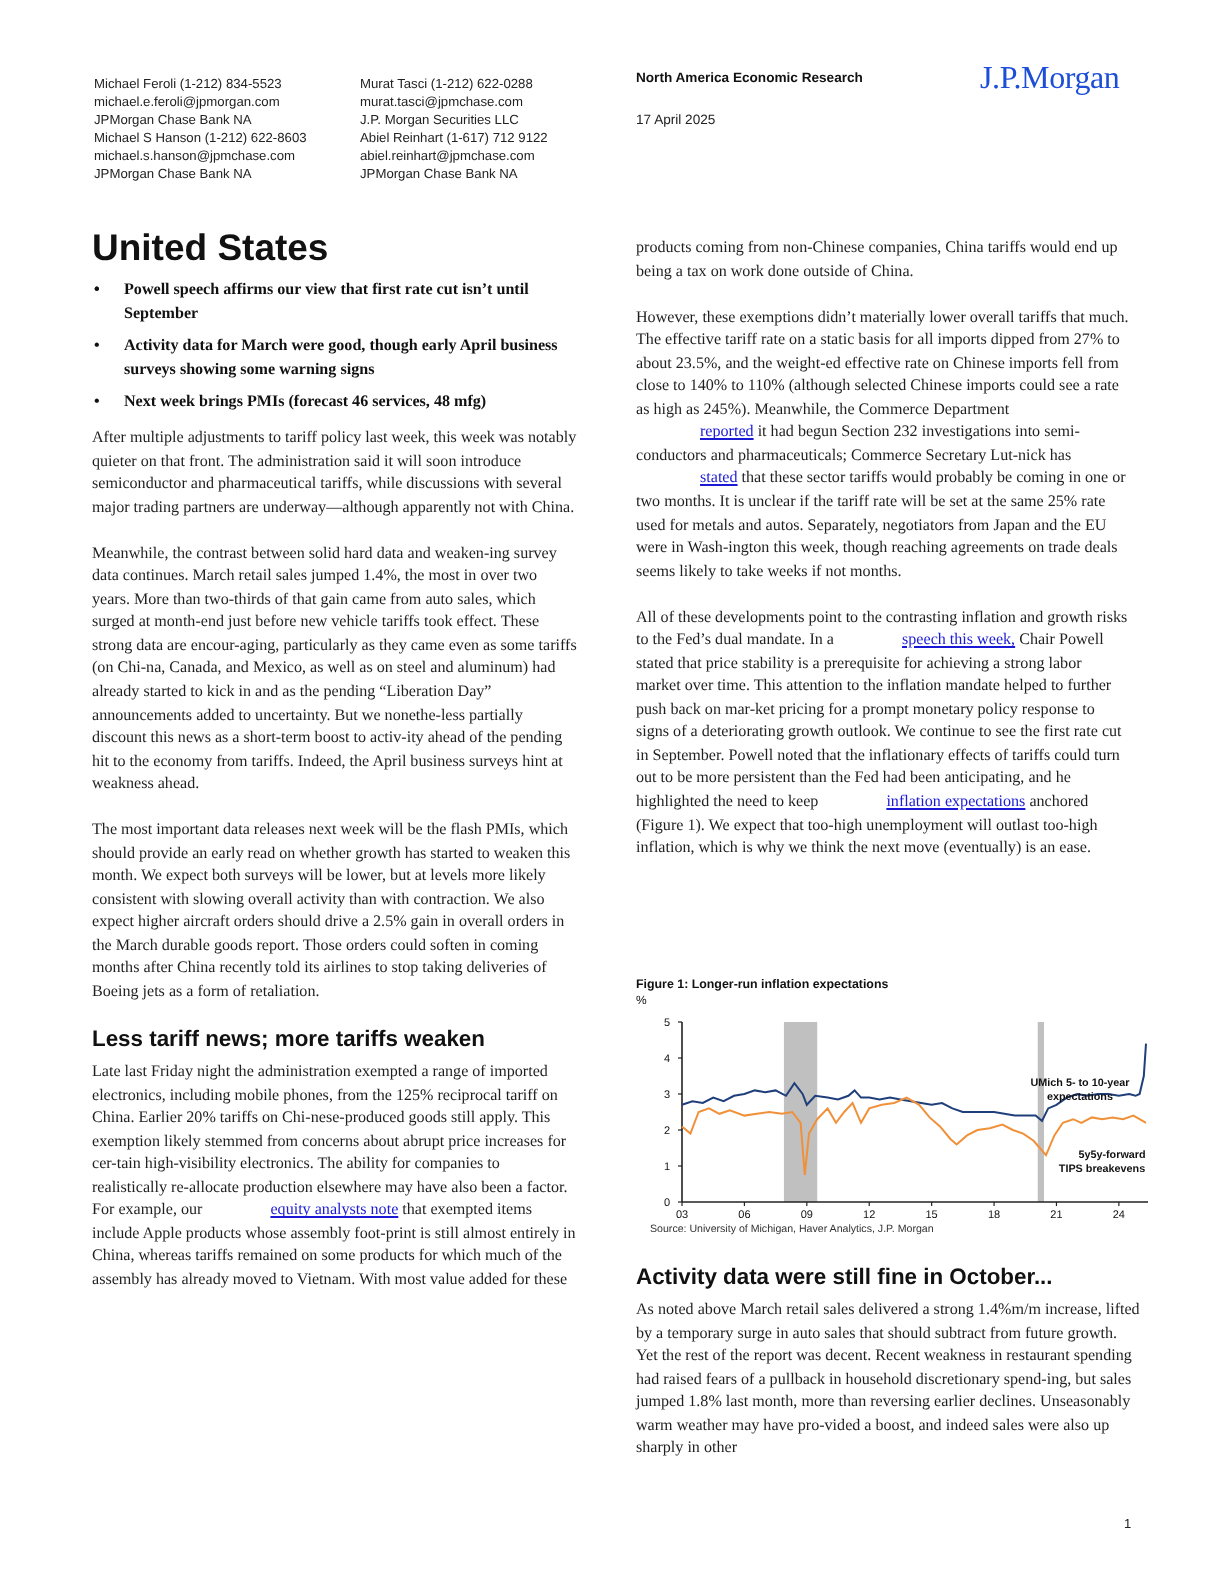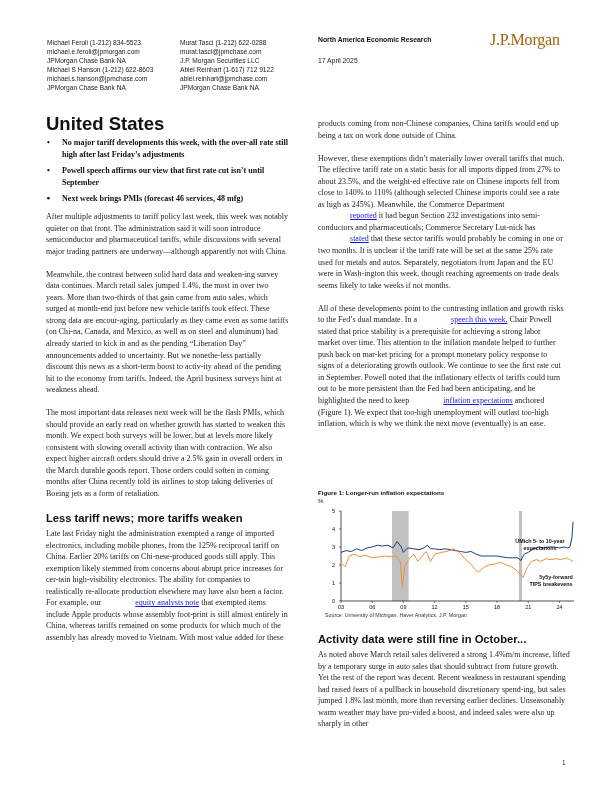--- a/index.html
+++ b/index.html
@@ -8,21 +8,21 @@
 
     .hdr { position: absolute; font-family: "Liberation Sans", sans-serif; font-size: 6.6px; line-height: 9px; color: #222; }
     .hdr .line { white-space: nowrap; }
     #auth1 { left: 47px; top: 38px; }
     #auth2 { left: 47px; top: 65px; }
     #auth3 { left: 180px; top: 38px; }
     #auth4 { left: 180px; top: 65px; }
 
     #dept { position: absolute; left: 318px; top: 36px; font-family: "Liberation Sans", sans-serif; font-size: 6.8px; font-weight: bold; color: #111; white-space: nowrap; }
     #date { position: absolute; left: 318px; top: 57px; font-family: "Liberation Sans", sans-serif; font-size: 6.8px; color: #222; white-space: nowrap; }
-    #logo { position: absolute; left: 490px; top: 31px; font-family: "Liberation Serif", serif; font-size: 16px; color: #a16207; letter-spacing: -0.2px; white-space: nowrap; }
+    #logo { position: absolute; left: 490px; top: 31px; font-family: "Liberation Serif", serif; font-size: 16px; color: #1d4ed8; letter-spacing: -0.2px; white-space: nowrap; }
 
     .col { position: absolute; font-size: 8.05px; line-height: 11.55px; color: #1f1f1f; }
     #left { left: 46px; top: 113px; width: 243px; }
     #right { left: 318px; top: 118px; width: 247px; }
 
     h1.title { font-family: "Liberation Sans", sans-serif; font-weight: bold; font-size: 18.5px; line-height: 22px; color: #111; margin-bottom: 2px; }
     ul.bullets { list-style: none; margin-bottom: 6px; }
     ul.bullets li { position: relative; padding-left: 16px; font-weight: bold; font-size: 8.05px; line-height: 12px; margin-bottom: 4px; color: #111; }
     ul.bullets li .dot { position: absolute; left: 1px; top: 0; }
     p.para { margin-bottom: 11.5px; text-align: left; }
@@ -63,23 +63,23 @@
   <div class="line">JPMorgan Chase Bank NA</div>
 </div>
 
 <div id="dept">North America Economic Research</div>
 <div id="date">17 April 2025</div>
 <div id="logo">J.P.Morgan</div>
 
 <div class="col" id="left">
   <h1 class="title">United States</h1>
   <ul class="bullets">
-    <li><span class="dot">•</span><span>No major tariff developments this week, with the over-all rate still high after last Friday’s adjustments</span></li>
+    <li><span class="dot">•</span></li>
     <li><span class="dot">•</span><span>Powell speech affirms our view that first rate cut isn’t until September</span></li>
-    <li><span class="dot">•</span></li>
+    <li><span class="dot">•</span><span>Activity data for March were good, though early April business surveys showing some warning signs</span></li>
     <li><span class="dot">•</span><span>Next week brings PMIs (forecast 46 services, 48 mfg)</span></li>
   </ul>
   <p class="para">After multiple adjustments to tariff policy last week, this week was notably quieter on that front. The administration said it will soon introduce semiconductor and pharmaceutical tariffs, while discussions with several major trading partners are underway—although apparently not with China.</p>
   <p class="para">Meanwhile, the contrast between solid hard data and weaken-ing survey data continues. March retail sales jumped 1.4%, the most in over two years. More than two-thirds of that gain came from auto sales, which surged at month-end just before new vehicle tariffs took effect. These strong data are encour-aging, particularly as they came even as some tariffs (on Chi-na, Canada, and Mexico, as well as on steel and aluminum) had already started to kick in and as the pending “Liberation Day” announcements added to uncertainty. But we nonethe-less partially discount this news as a short-term boost to activ-ity ahead of the pending hit to the economy from tariffs. Indeed, the April business surveys hint at weakness ahead.</p>
   <p class="para">The most important data releases next week will be the flash PMIs, which should provide an early read on whether growth has started to weaken this month. We expect both surveys will be lower, but at levels more likely consistent with slowing overall activity than with contraction. We also expect higher aircraft orders should drive a 2.5% gain in overall orders in the March durable goods report. Those orders could soften in coming months after China recently told its airlines to stop taking deliveries of Boeing jets as a form of retaliation.</p>
   <h2 class="sec">Less tariff news; more tariffs weaken</h2>
   <p class="para"><span>Late last Friday night the administration exempted a range of imported electronics, including mobile phones, from the 125% reciprocal tariff on China. Earlier 20% tariffs on Chi-nese-produced goods still apply. This exemption likely stemmed from concerns about abrupt price increases for cer-tain high-visibility electronics. The ability for companies to realistically re-allocate production elsewhere may have also been a factor. For example, our </span><a class="lnk">equity analysts note</a><span> that exempted items include Apple products whose assembly foot-print is still almost entirely in China, whereas tariffs remained on some products for which much of the assembly has already moved to Vietnam. With most value added for these</span></p>
 </div>
 
 <div class="col" id="right">

